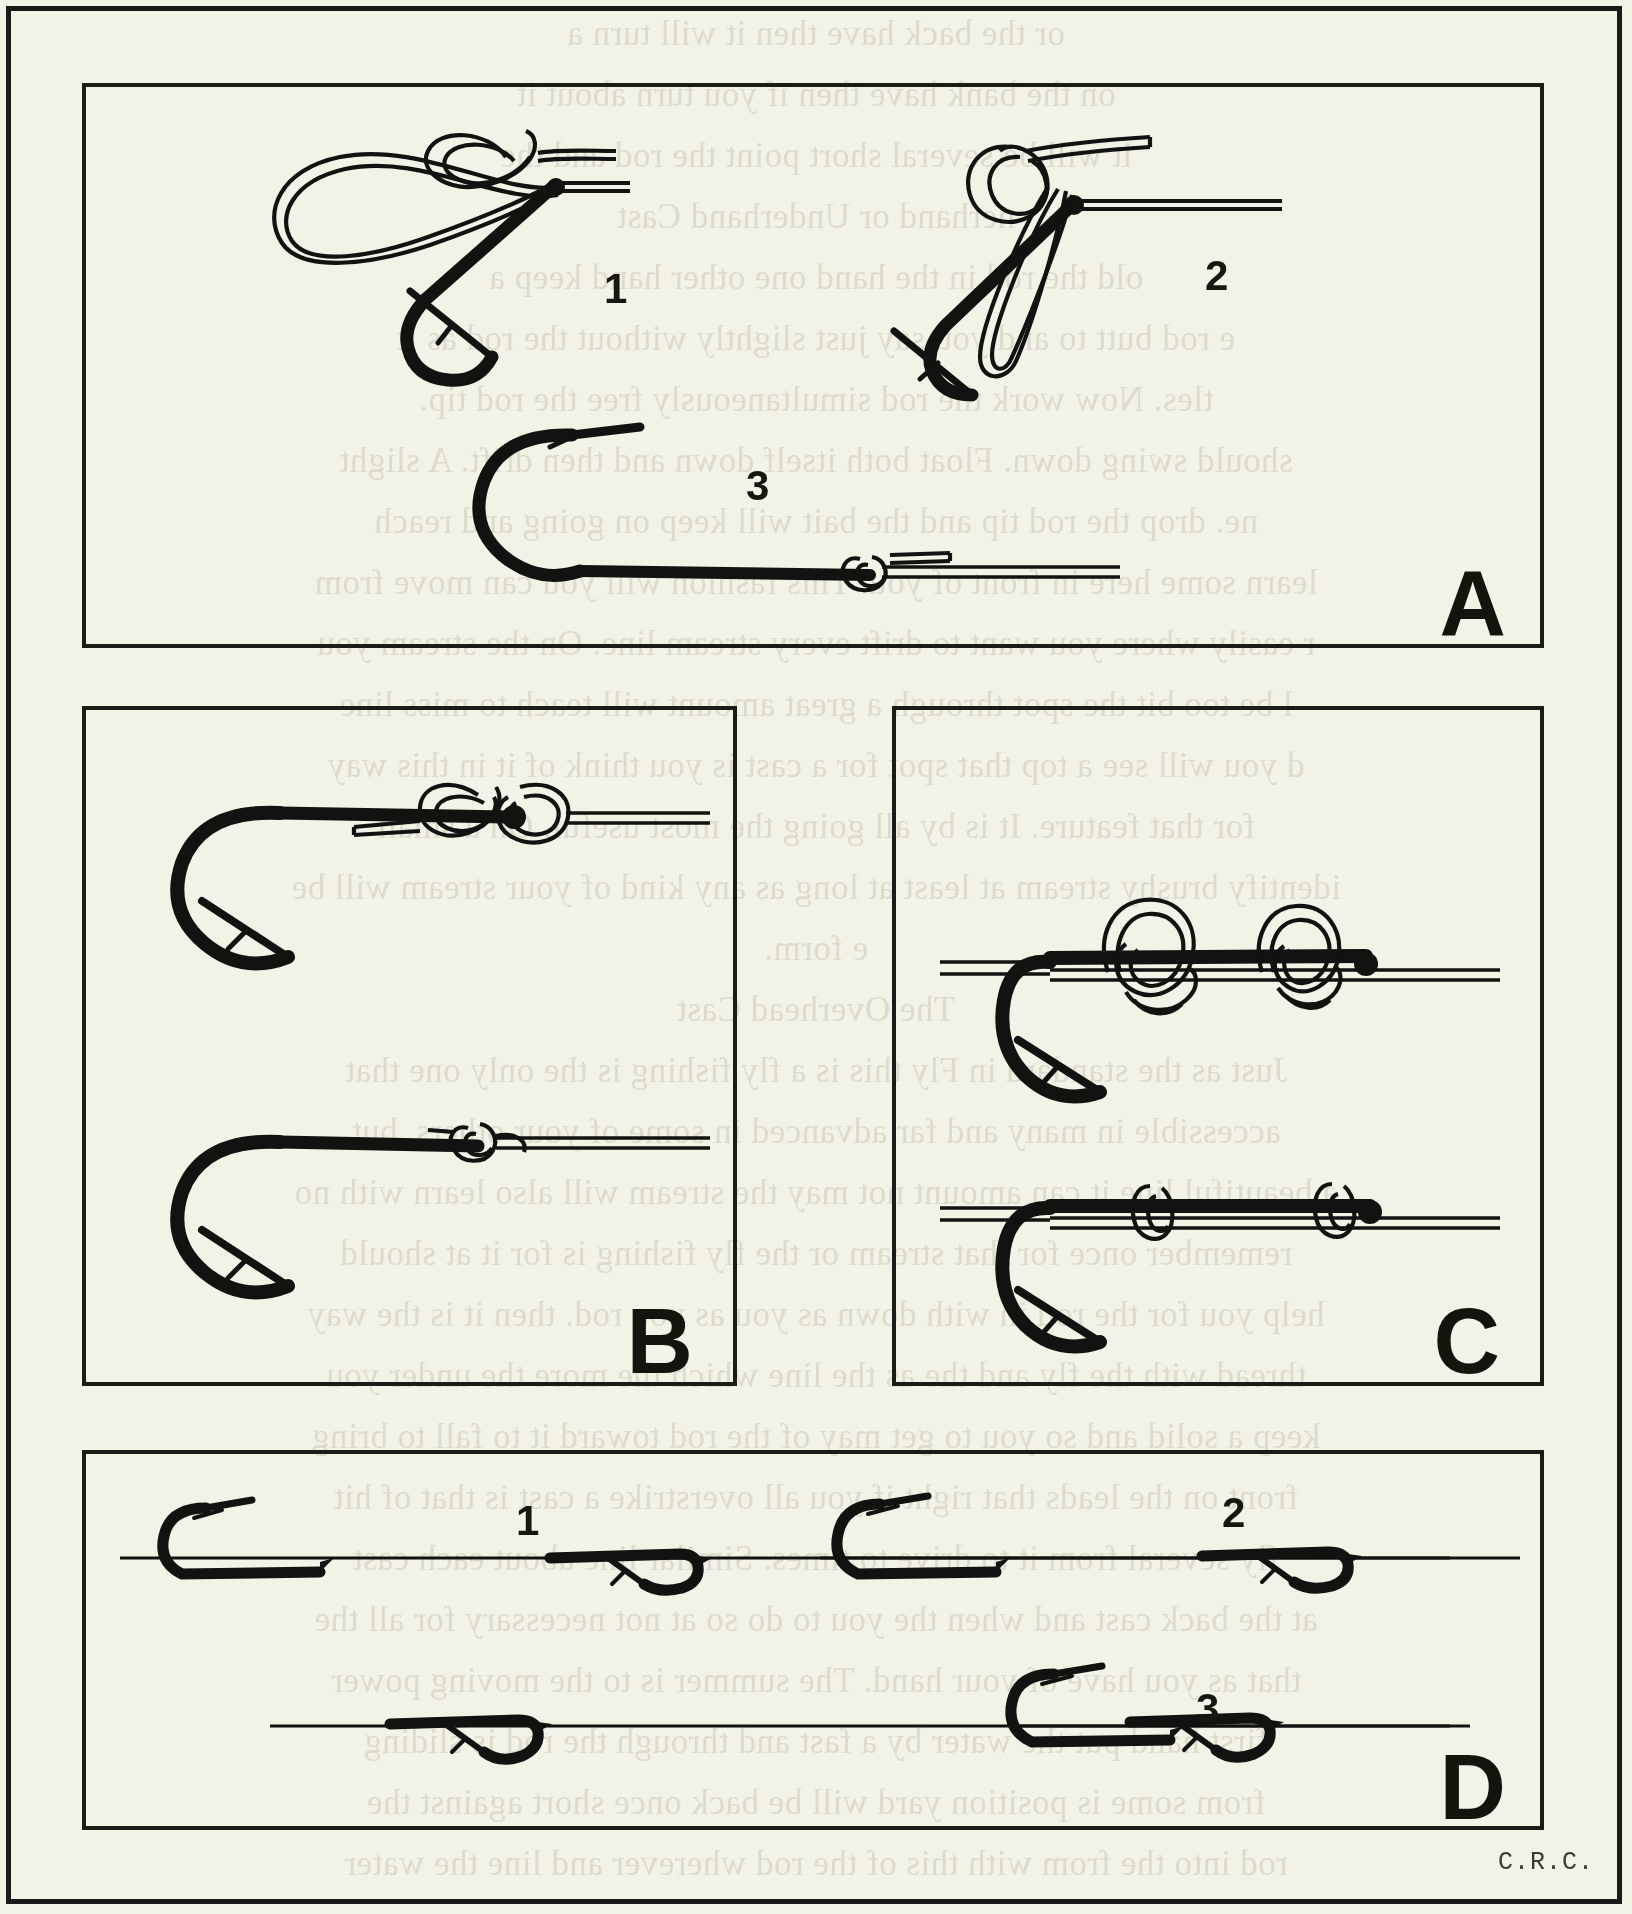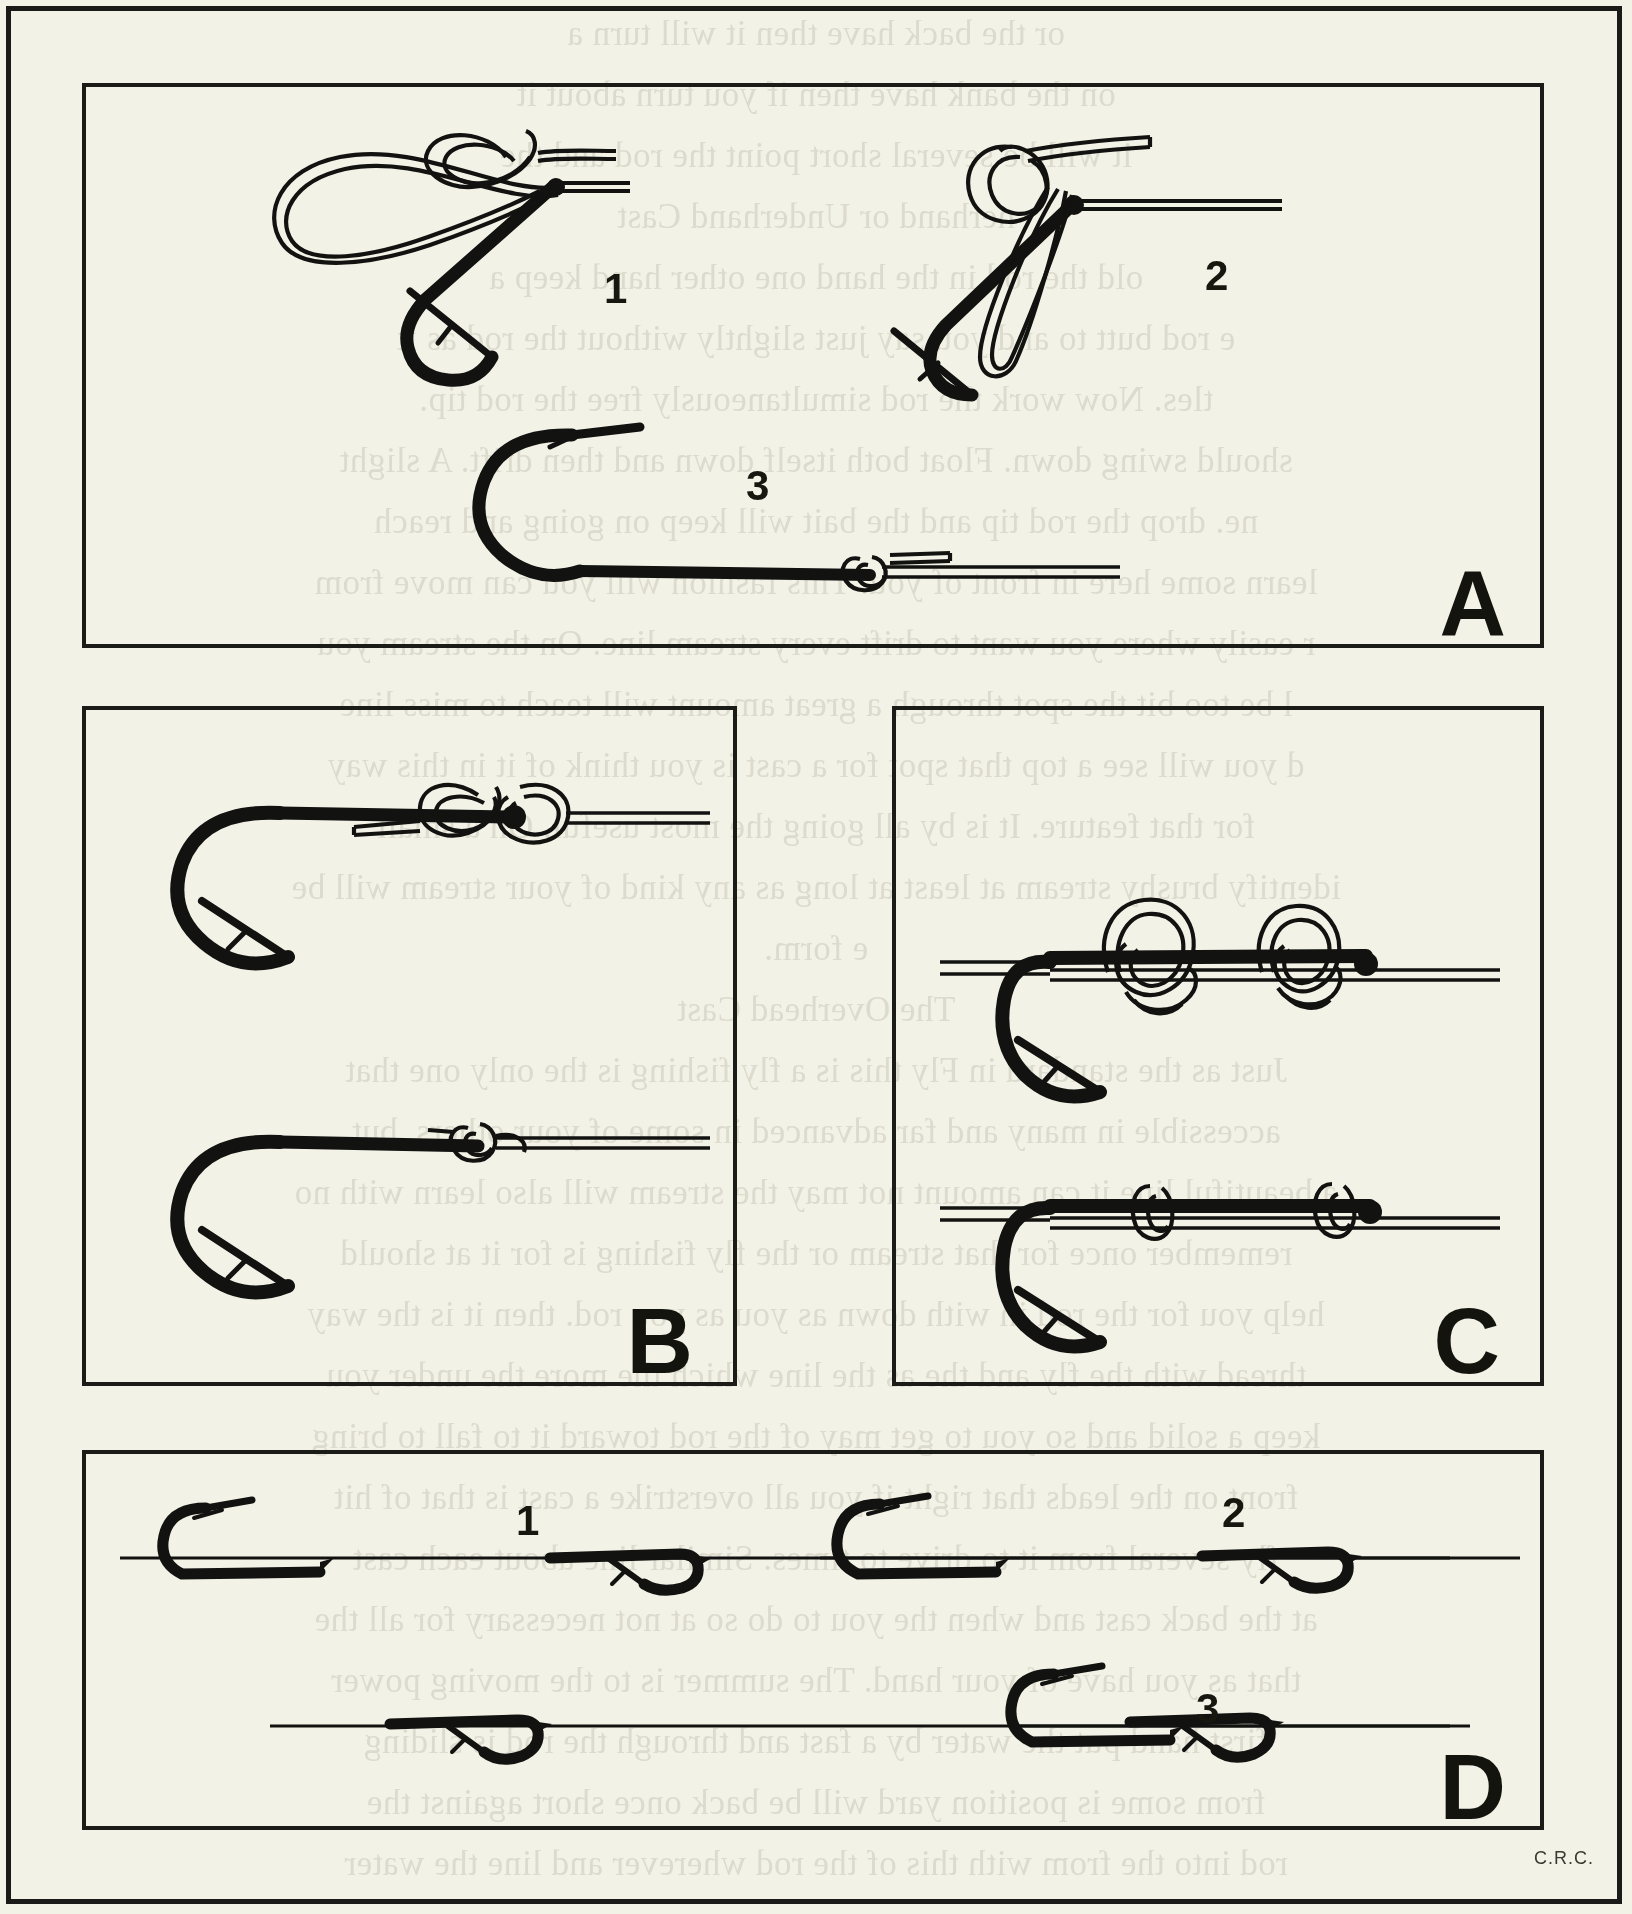--- a/index.html
+++ b/index.html
@@ -94,22 +94,22 @@
   .figure-svg {
     position: absolute;
     z-index: 5;
     overflow: visible;
   }
 
   .signature {
     position: absolute;
     right: 38px;
     top: 1848px;
-    font-family: Liberation Sans, sans-serif;
-    font-size: 18px;
+    font-family: Liberation Mono, monospace;
+    font-size: 25px;
     letter-spacing: 1px;
     color: #3a3a34;
     z-index: 6;
   }
 
   
   .ink   { fill: none; stroke: #121210; }
   .inkf  { fill: #121210; stroke: none; }
   .loopO { fill: none; stroke: #121210; stroke-width: 4.2; }
   .lineD { fill: none; stroke: #121210; stroke-width: 3.2; }

